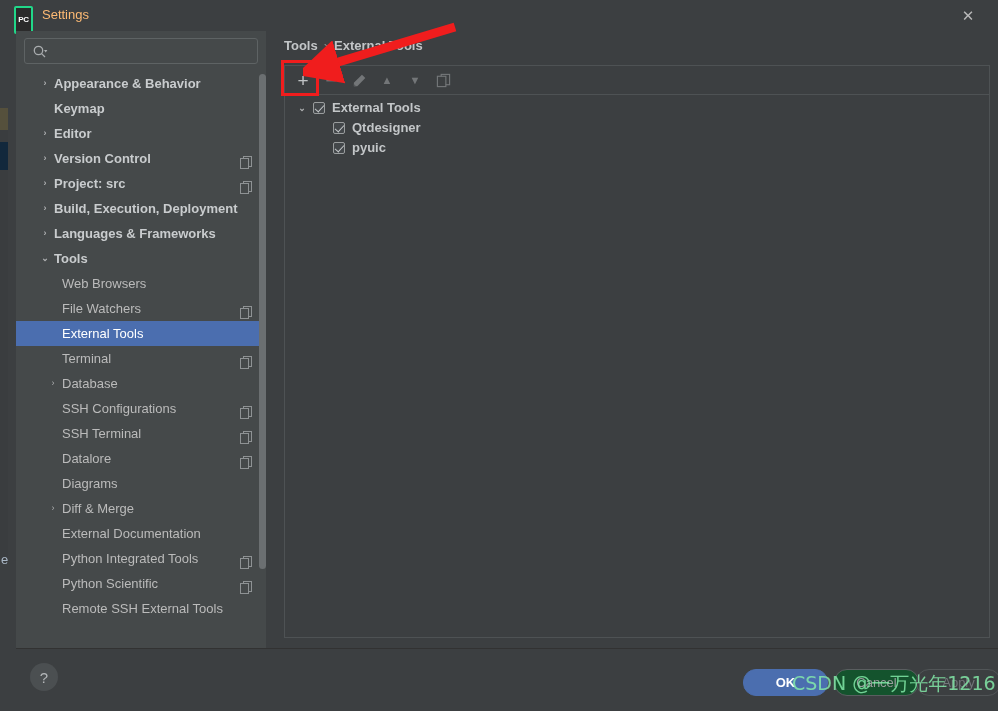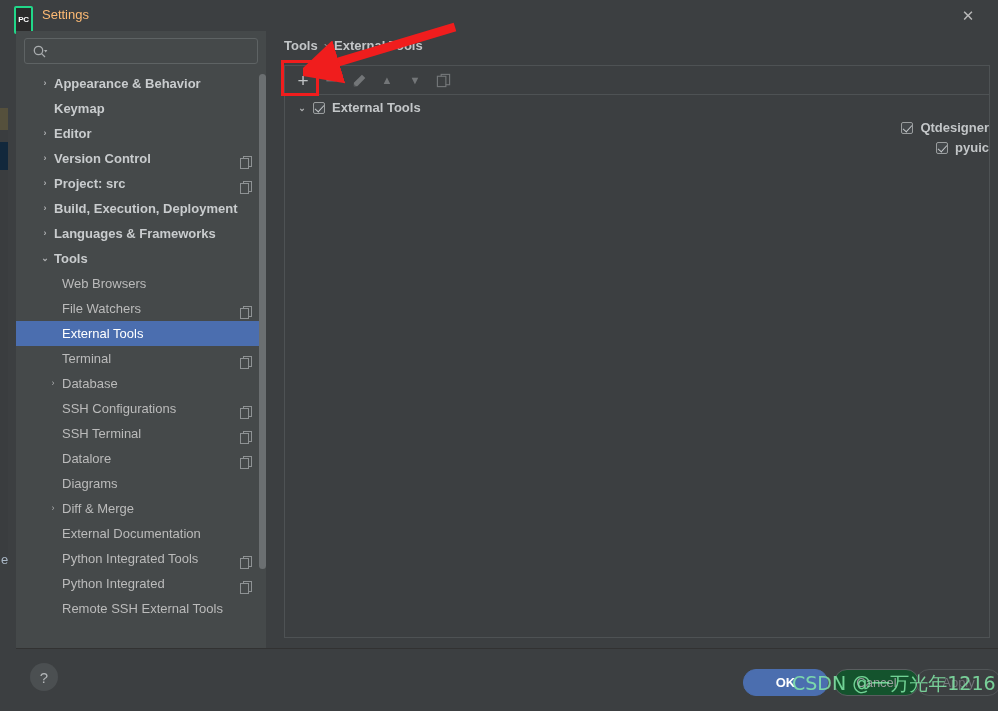--- a/index.html
+++ b/index.html
@@ -152,21 +152,21 @@
     display: inline-block; width: 12px; height: 12px;
     border: 1px solid #9a9d9e; border-radius: 2px; background: #43474a;
     position: relative; vertical-align: -2px;
   }
   .chk::after {
     content: ""; position: absolute; left: 3px; top: 0px;
     width: 4px; height: 8px; border: solid #c3c6c8;
     border-width: 0 1.6px 1.6px 0; transform: rotate(42deg);
   }
   .ttrow.root { padding-left: 28px; }
-  .ttrow.child { padding-left: 48px; text-align: right; }
+  .ttrow.child { padding-left: 48px; }
   .ttlabel { margin-left: 7px; }
 
   
   #buttonbar {
     position: absolute; left: 8px; top: 648px; width: 990px; height: 63px;
     background: #3c3f41; border-top: 1px solid #323232;
   }
   #help-button {
     position: absolute; left: 14px; top: 14px; width: 28px; height: 28px;
     border-radius: 50%; background: #4b4f51; color: #b4b7b9;
@@ -270,21 +270,21 @@
               <rect x="3.5" y="0.5" width="8" height="10" fill="none" stroke="#8e9294"></rect>
               <rect x="0.5" y="2.5" width="8" height="10" fill="#45494a" stroke="#8e9294"></rect>
             </svg></span></div>
         <div class="tree-row lvl1"><span>Diagrams</span></div>
         <div class="tree-row lvl1"><span class="arrow">›</span><span>Diff &amp; Merge</span></div>
         <div class="tree-row lvl1"><span>External Documentation</span></div>
         <div class="tree-row lvl1"><span>Python Integrated Tools</span><span class="copy-badge"><svg viewBox="0 0 12 13" width="12" height="13">
               <rect x="3.5" y="0.5" width="8" height="10" fill="none" stroke="#8e9294"></rect>
               <rect x="0.5" y="2.5" width="8" height="10" fill="#45494a" stroke="#8e9294"></rect>
             </svg></span></div>
-        <div class="tree-row lvl1"><span>Python Integrated</span><span class="copy-badge"><svg viewBox="0 0 12 13" width="12" height="13">
+        <div class="tree-row lvl1"><span>Python Scientific</span><span class="copy-badge"><svg viewBox="0 0 12 13" width="12" height="13">
               <rect x="3.5" y="0.5" width="8" height="10" fill="none" stroke="#8e9294"></rect>
               <rect x="0.5" y="2.5" width="8" height="10" fill="#45494a" stroke="#8e9294"></rect>
             </svg></span></div>
         <div class="tree-row lvl1"><span>Remote SSH External Tools</span></div>
         <div class="tree-row lvl1"></div>
       </div>
     <div id="sidebar-scrollbar"></div>
   </div>
 
   <div id="content">

